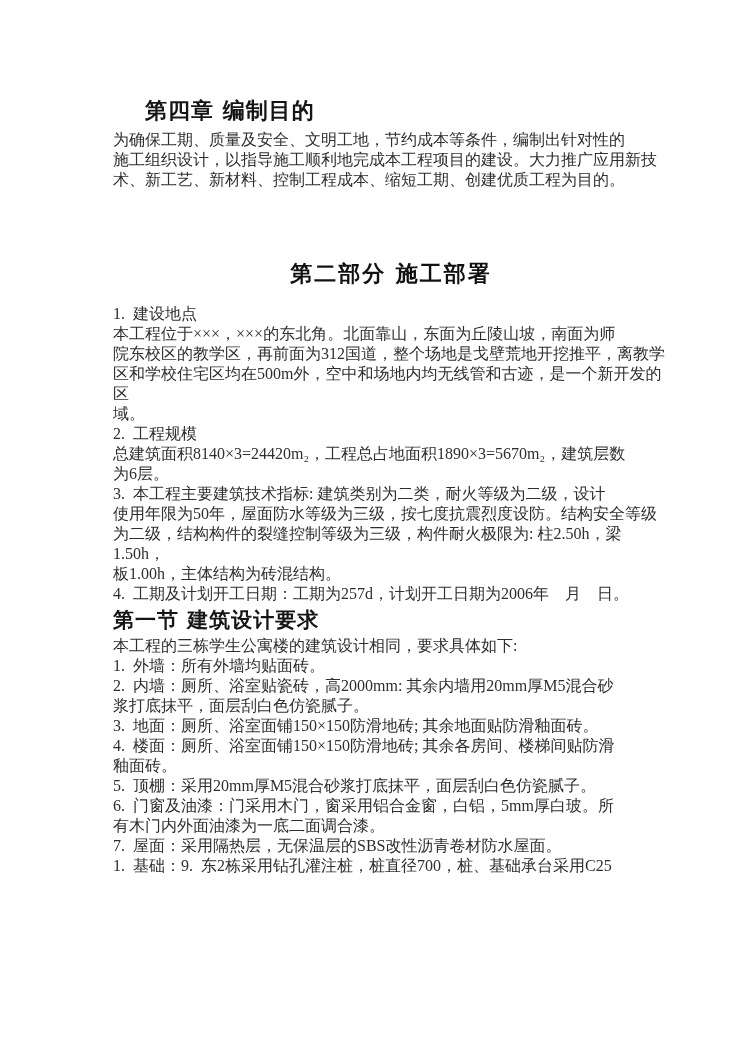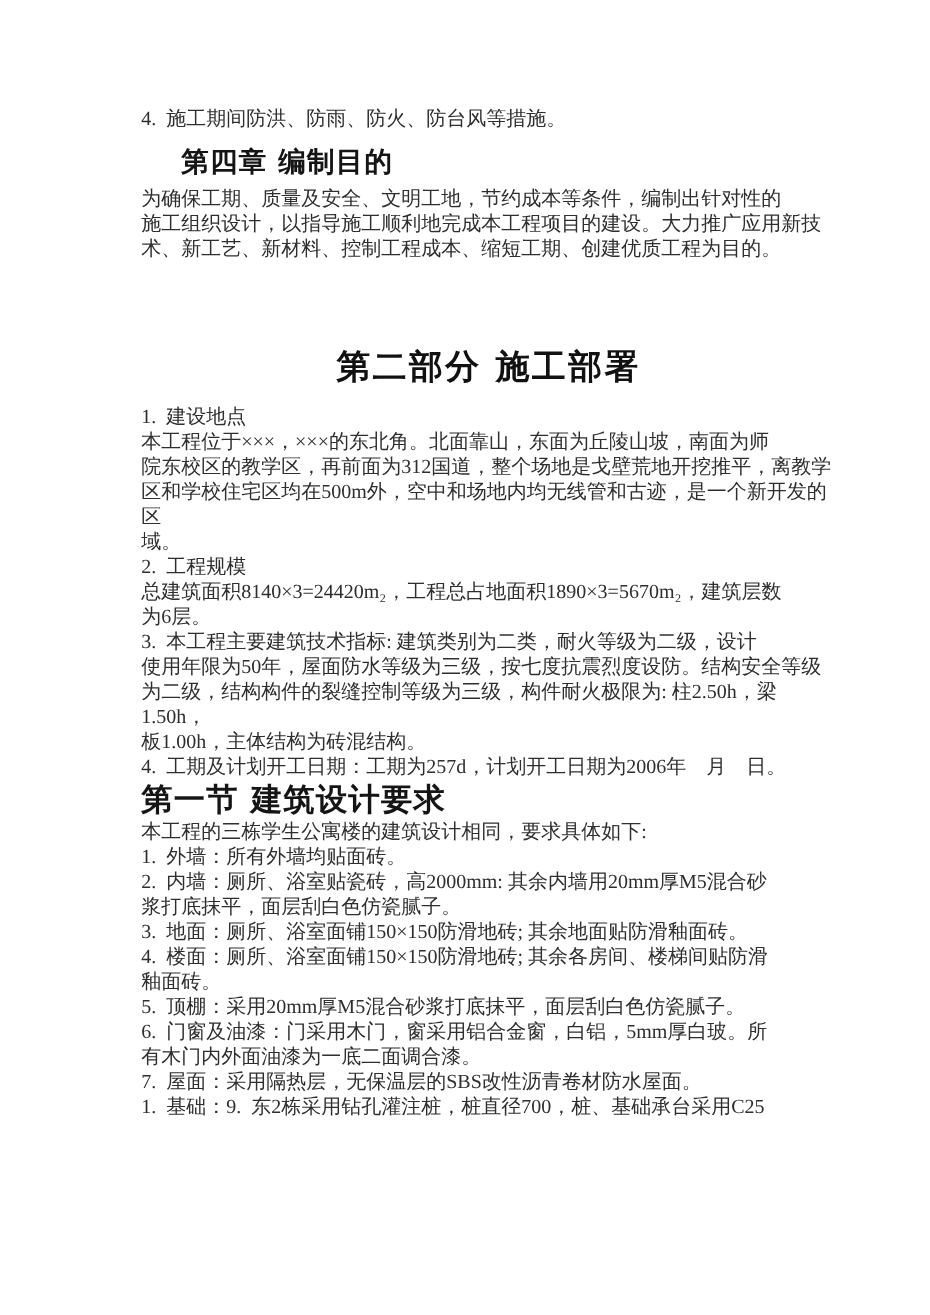--- a/index.html
+++ b/index.html
@@ -47,52 +47,51 @@
     white-space: pre-wrap;
     margin-left: 32px;
   }
   .chapter-heading.second {
     margin-top: 4px;
     margin-bottom: 6px;
   }
   .part-title {
     font-family: "DejaVu Sans", "Liberation Sans", sans-serif;
     font-weight: 700;
-    font-size: 27px;
+    font-size: 22px;
     line-height: 36px;
     color: #111111;
     text-align: center;
     margin-top: 66px;
     margin-bottom: 12px;
     letter-spacing: 2px;
     white-space: pre-wrap;
   }
   .section-heading {
     font-family: "DejaVu Sans", "Liberation Sans", sans-serif;
     font-weight: 700;
-    font-size: 25px;
+    font-size: 21px;
     line-height: 28px;
     color: #151515;
     margin-top: 2px;
     margin-bottom: 2px;
     letter-spacing: 1px;
     white-space: pre-wrap;
   }
   .section-heading.second {
     margin-top: 2px;
     margin-bottom: 6px;
   }
 </style>
 </head>
 <body>
 
 <main class="page">
   <section class="content">
 
-  <div class="block body-text">4.  施工期间防洪、防雨、防火、防台风等措施。</div>
       <div class="block chapter-heading">第四章 编制目的</div>
       <div class="block body-text">为确保工期、质量及安全、文明工地，节约成本等条件，编制出针对性的
 施工组织设计，以指导施工顺利地完成本工程项目的建设。大力推广应用新技
 术、新工艺、新材料、控制工程成本、缩短工期、创建优质工程为目的。</div>
       <div class="block part-title">第二部分 施工部署</div>
       <div class="block body-text">1.  建设地点
 本工程位于×××，×××的东北角。北面靠山，东面为丘陵山坡，南面为师
 院东校区的教学区，再前面为312国道，整个场地是戈壁荒地开挖推平，离教学
 区和学校住宅区均在500m外，空中和场地内均无线管和古迹，是一个新开发的
 区

